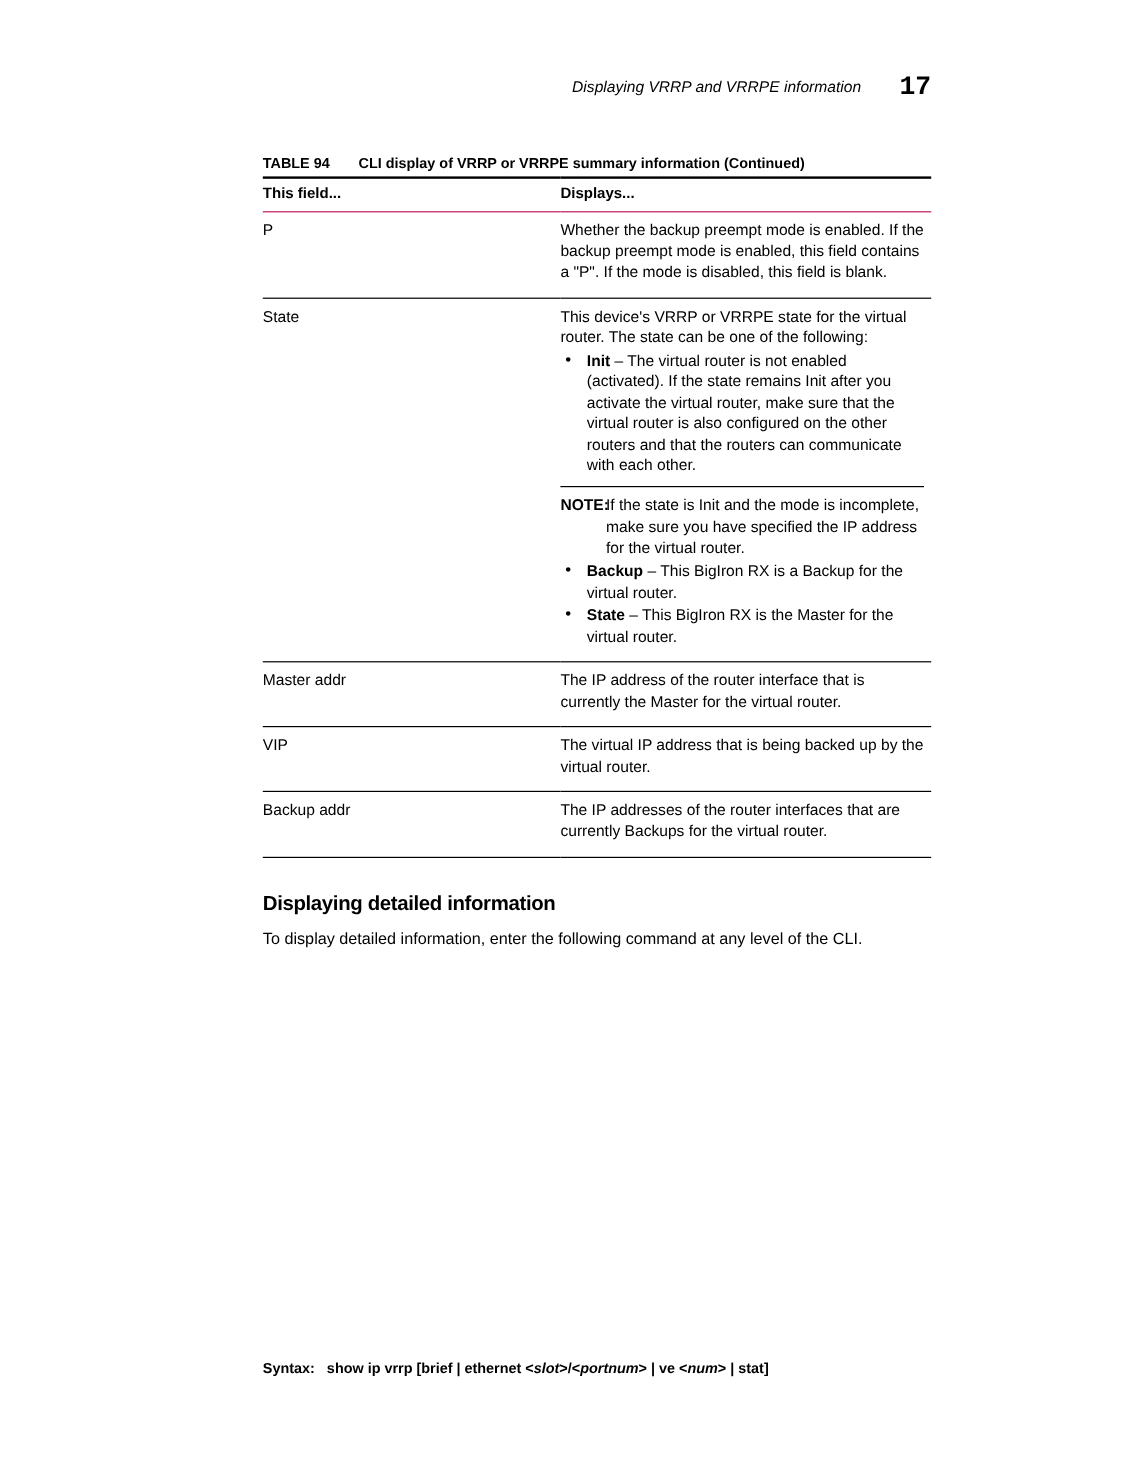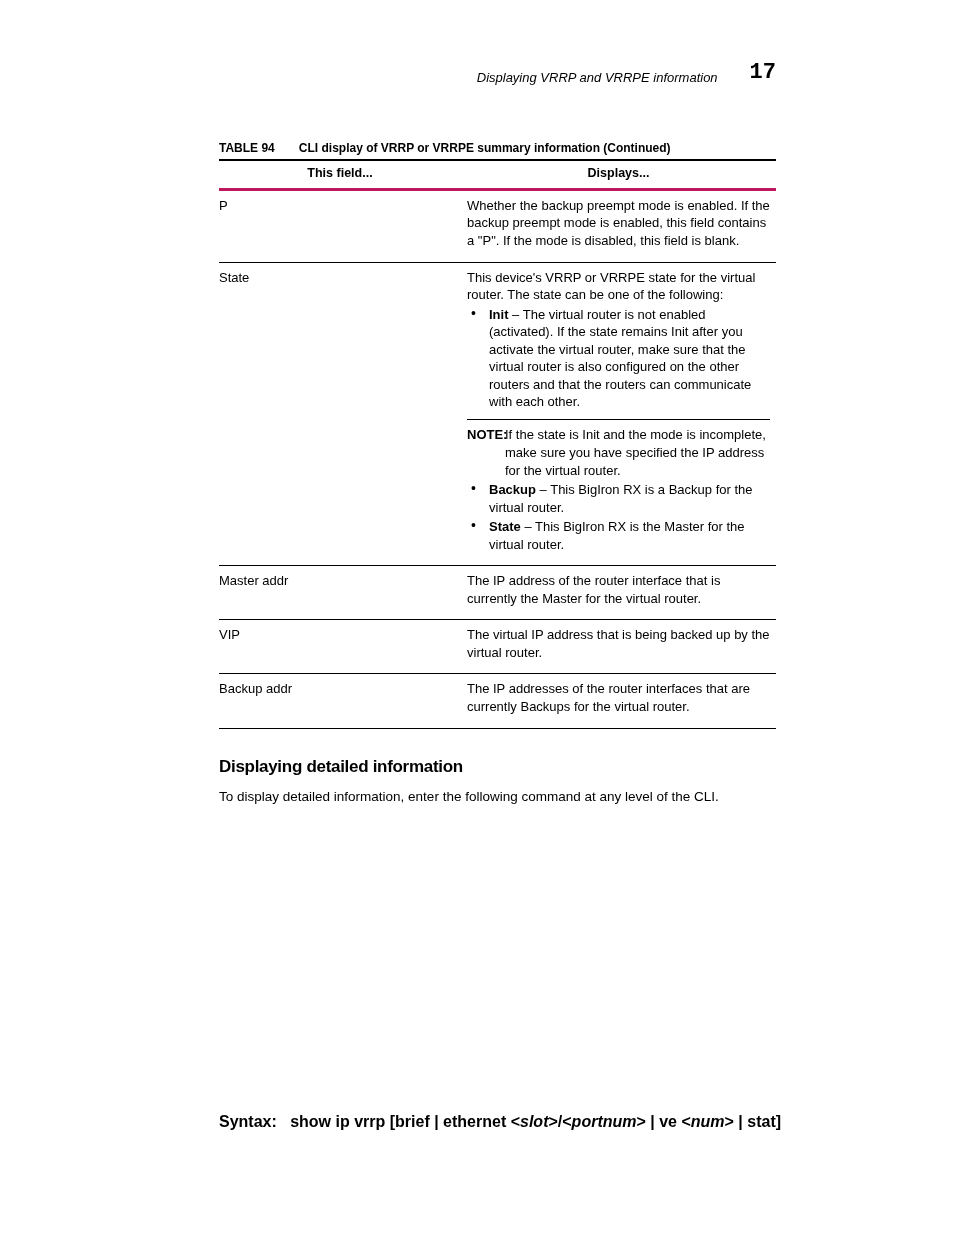--- a/index.html
+++ b/index.html
@@ -15,24 +15,24 @@
   }
   .page {
     position: relative;
     width: 954px;
     height: 1235px;
     box-sizing: border-box;
     padding: 60px 178px 0 219px;
   }
   .running-head {
     display: flex;
-    align-items: flex-end;
+    align-items: center;
     justify-content: flex-end;
     gap: 32px;
-    margin-bottom: 56px;
+    margin-bottom: 44px;
   }
   .running-title {
     font-size: 13px;
     font-style: italic;
     color: #000;
   }
   .chapter-number {
     font-size: 22px;
     font-weight: 700;
     font-family: Liberation Mono, monospace;
@@ -46,26 +46,26 @@
   }
   .table-caption .label { font-weight: 700; }
   .table-caption .title { font-weight: 700; }
   table.def-table {
     border-collapse: collapse;
     width: 100%;
     font-size: 13px;
     line-height: 1.35;
   }
   table.def-table th {
-    text-align: center;
+    text-align: left;
     font-weight: 700;
     font-size: 12.5px;
     padding: 4px 6px 6px 0;
     border-top: 2px solid #000;
-    border-bottom: 3px solid #be185d;
+    border-bottom: 1px solid #be185d;
     vertical-align: top;
   }
   table.def-table td {
     vertical-align: top;
     padding: 6px 6px 10px 0;
     border-bottom: 1px solid #000;
   }
   table.def-table td.field {
     width: 238px;
     padding-right: 10px;
@@ -112,22 +112,22 @@
     margin: 28px 0 12px 0;
     letter-spacing: -0.3px;
   }
   p.body {
     font-size: 13.5px;
     margin: 0 0 14px 0;
   }
   .syntax-line {
     position: absolute;
     left: 219px;
-    bottom: 104px;
-    font-size: 16px;
+    bottom: 88px;
+    font-size: 12px;
   }
   .syntax-line .lbl { font-weight: 700; }
   .syntax-line .cmd { font-weight: 700; }
   .syntax-line .var { font-style: italic; font-weight: 700; }
 </style>
 </head>
 <body>
 
 <div class="page">
 

